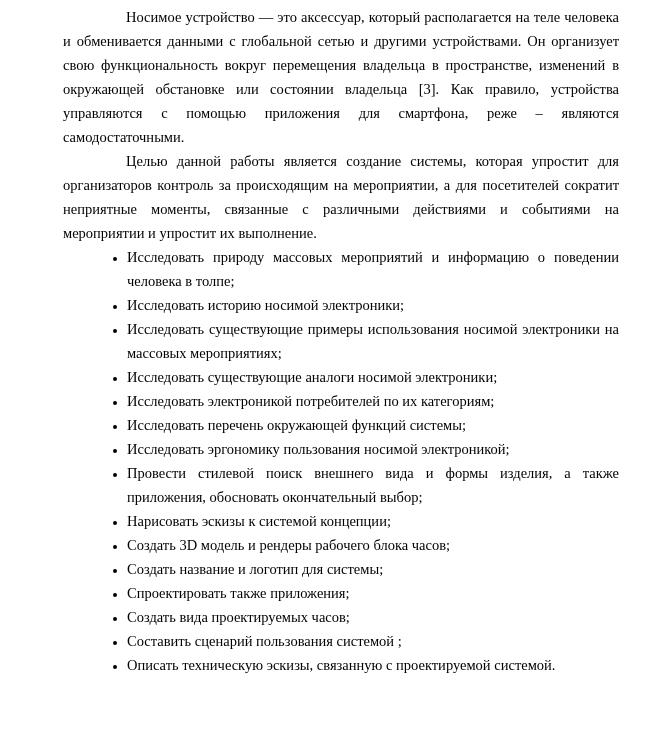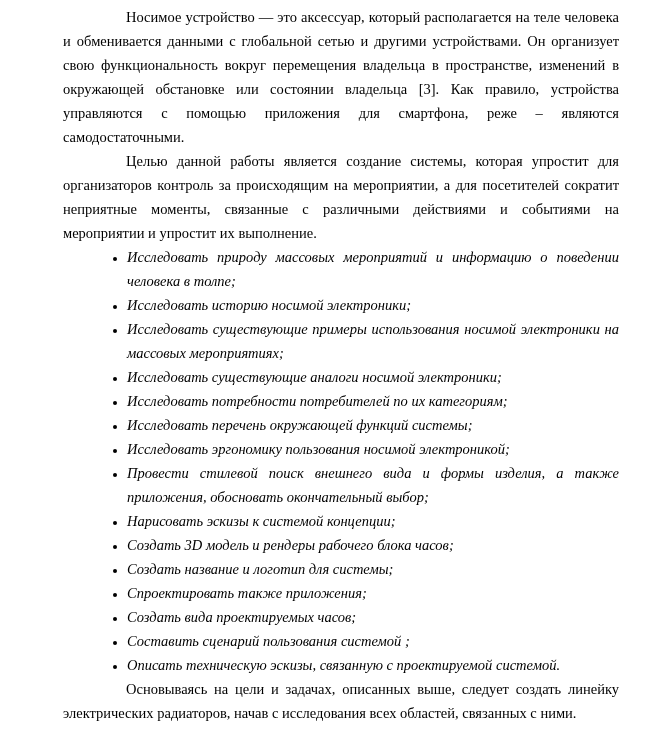--- a/index.html
+++ b/index.html
@@ -27,49 +27,47 @@
   }
   .task-list {
     margin: 0;
     padding: 0 0 0 64px;
     list-style: disc outside;
   }
   .task-item {
     margin: 0;
     padding: 0;
     text-align: justify;
-    font-style: italic;
   }
   .task-item::marker {
     font-size: 12px;
   }
 </style>
 </head>
 <body>
 
 <div class="page">
 
   <p class="para">Носимое устройство — это аксессуар, который располагается на теле человека и обменивается данными с глобальной сетью и другими устройствами. Он организует свою функциональность вокруг перемещения владельца в пространстве, изменений в окружающей обстановке или состоянии владельца [3]. Как правило, устройства управляются с помощью приложения для смартфона, реже – являются самодостаточными.</p>
 
   <p class="para">Целью данной работы является создание системы, которая упростит для организаторов контроль за происходящим на мероприятии, а для посетителей сократит неприятные моменты, связанные с различными действиями и событиями на мероприятии и упростит их выполнение.</p>
 
 
   <ul class="task-list">
     <li class="task-item">Исследовать природу массовых мероприятий и информацию о поведении человека в толпе;</li>
     <li class="task-item">Исследовать историю носимой электроники;</li>
     <li class="task-item">Исследовать существующие примеры использования носимой электроники на массовых мероприятиях;</li>
     <li class="task-item">Исследовать существующие аналоги носимой электроники;</li>
-    <li class="task-item">Исследовать потребности потребителей по их категориям;</li>
+    <li class="task-item">Исследовать электроникой потребителей по их категориям;</li>
     <li class="task-item">Исследовать перечень окружающей функций системы;</li>
     <li class="task-item">Исследовать эргономику пользования носимой электроникой;</li>
     <li class="task-item">Провести стилевой поиск внешнего вида и формы изделия, а также приложения, обосновать окончательный выбор;</li>
     <li class="task-item">Нарисовать эскизы к системой концепции;</li>
     <li class="task-item">Создать 3D модель и рендеры рабочего блока часов;</li>
     <li class="task-item">Создать название и логотип для системы;</li>
     <li class="task-item">Спроектировать также приложения;</li>
     <li class="task-item">Создать вида проектируемых часов;</li>
     <li class="task-item">Составить сценарий пользования системой ;</li>
     <li class="task-item">Описать техническую эскизы, связанную с проектируемой системой.</li>
   </ul>
 
-  <p class="para">Основываясь на цели и задачах, описанных выше, следует создать линейку электрических радиаторов, начав с исследования всех областей, связанных с ними.</p>
 
 </div>
 
 </body></html>

